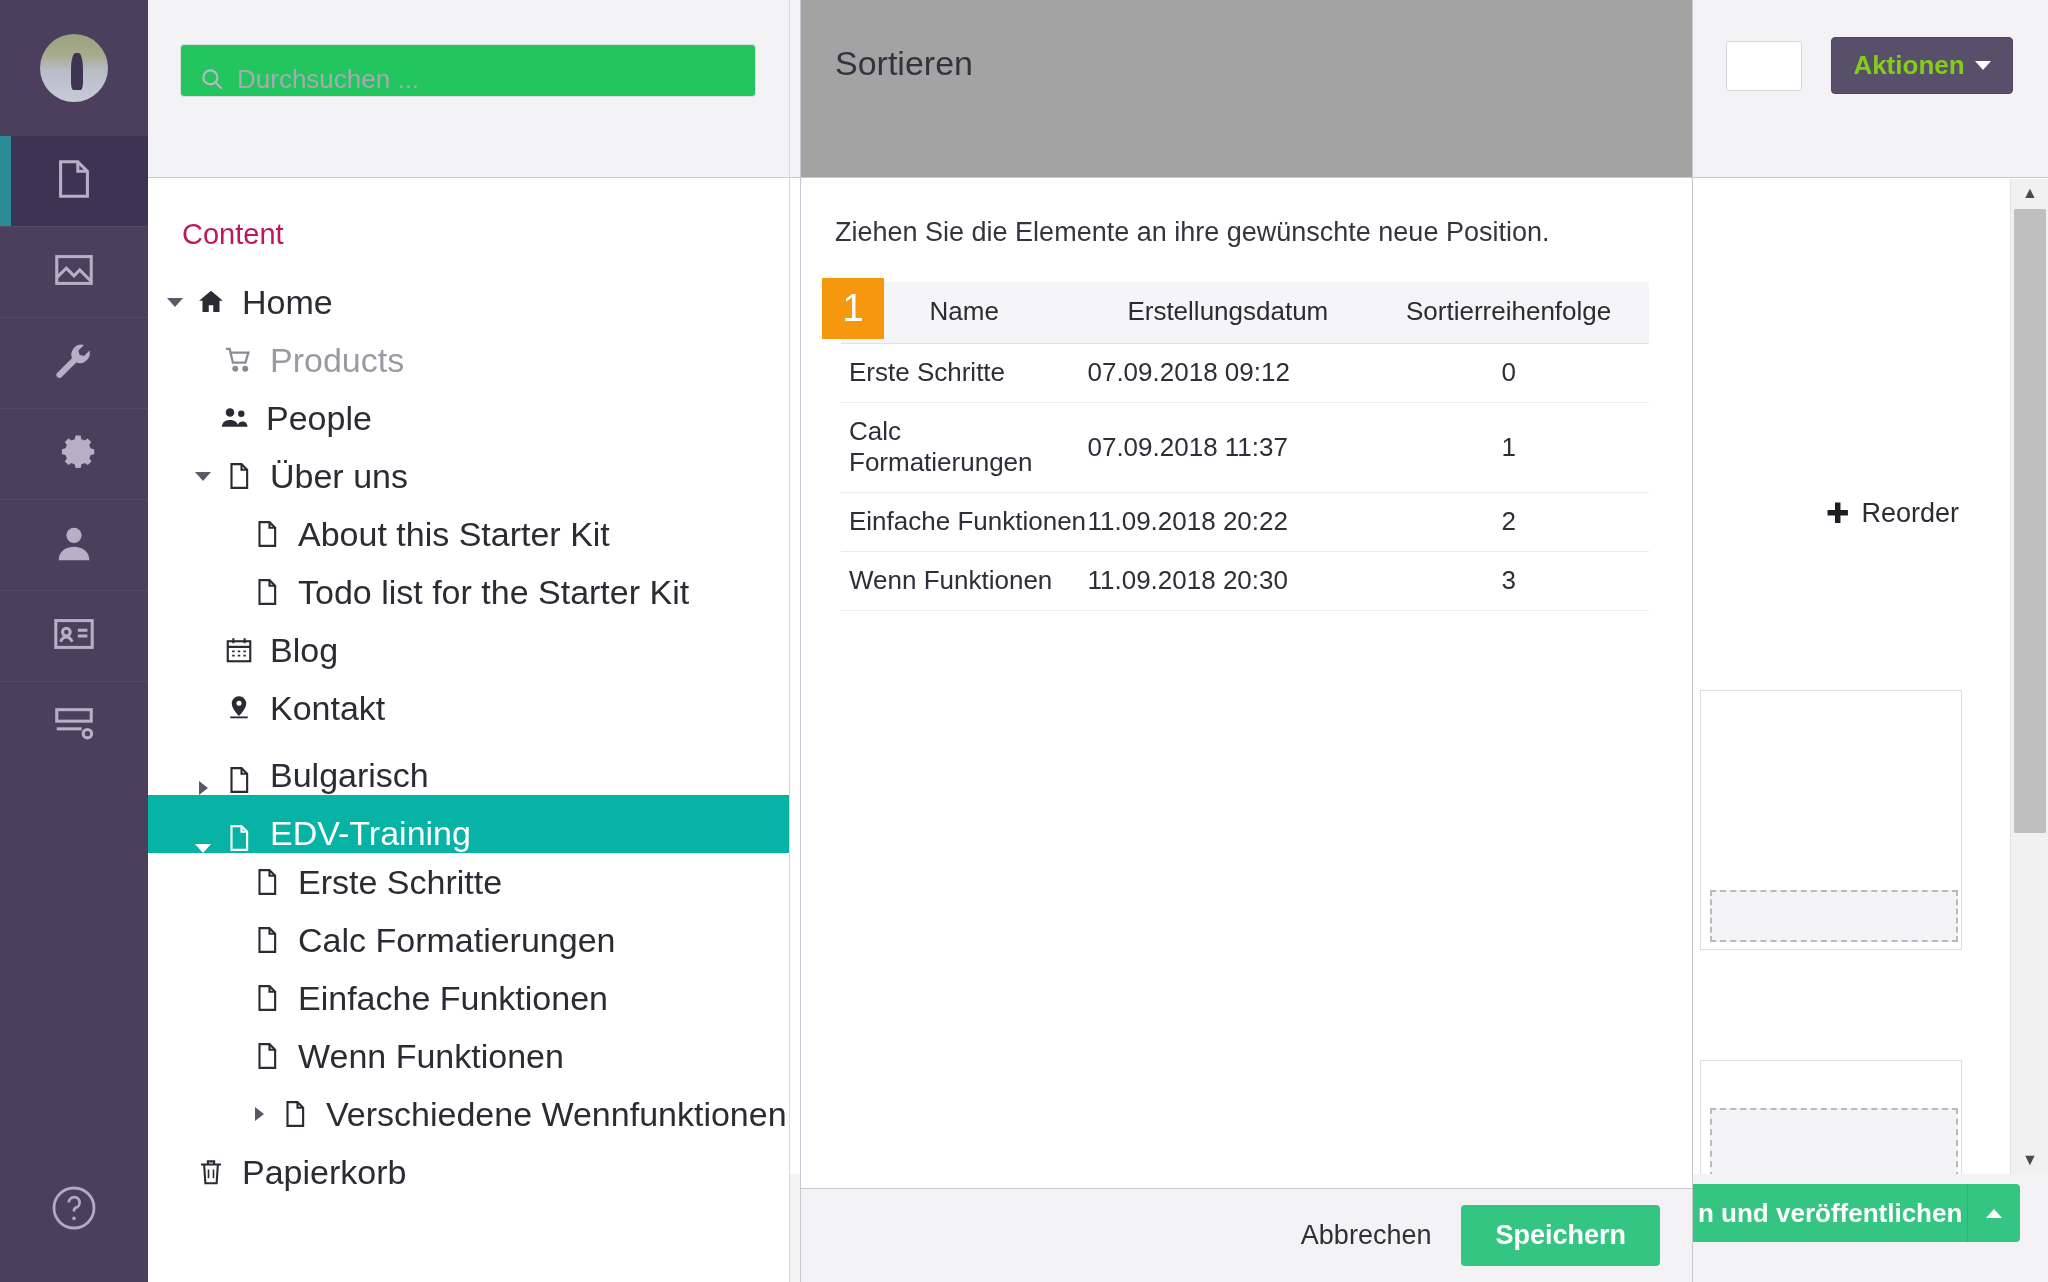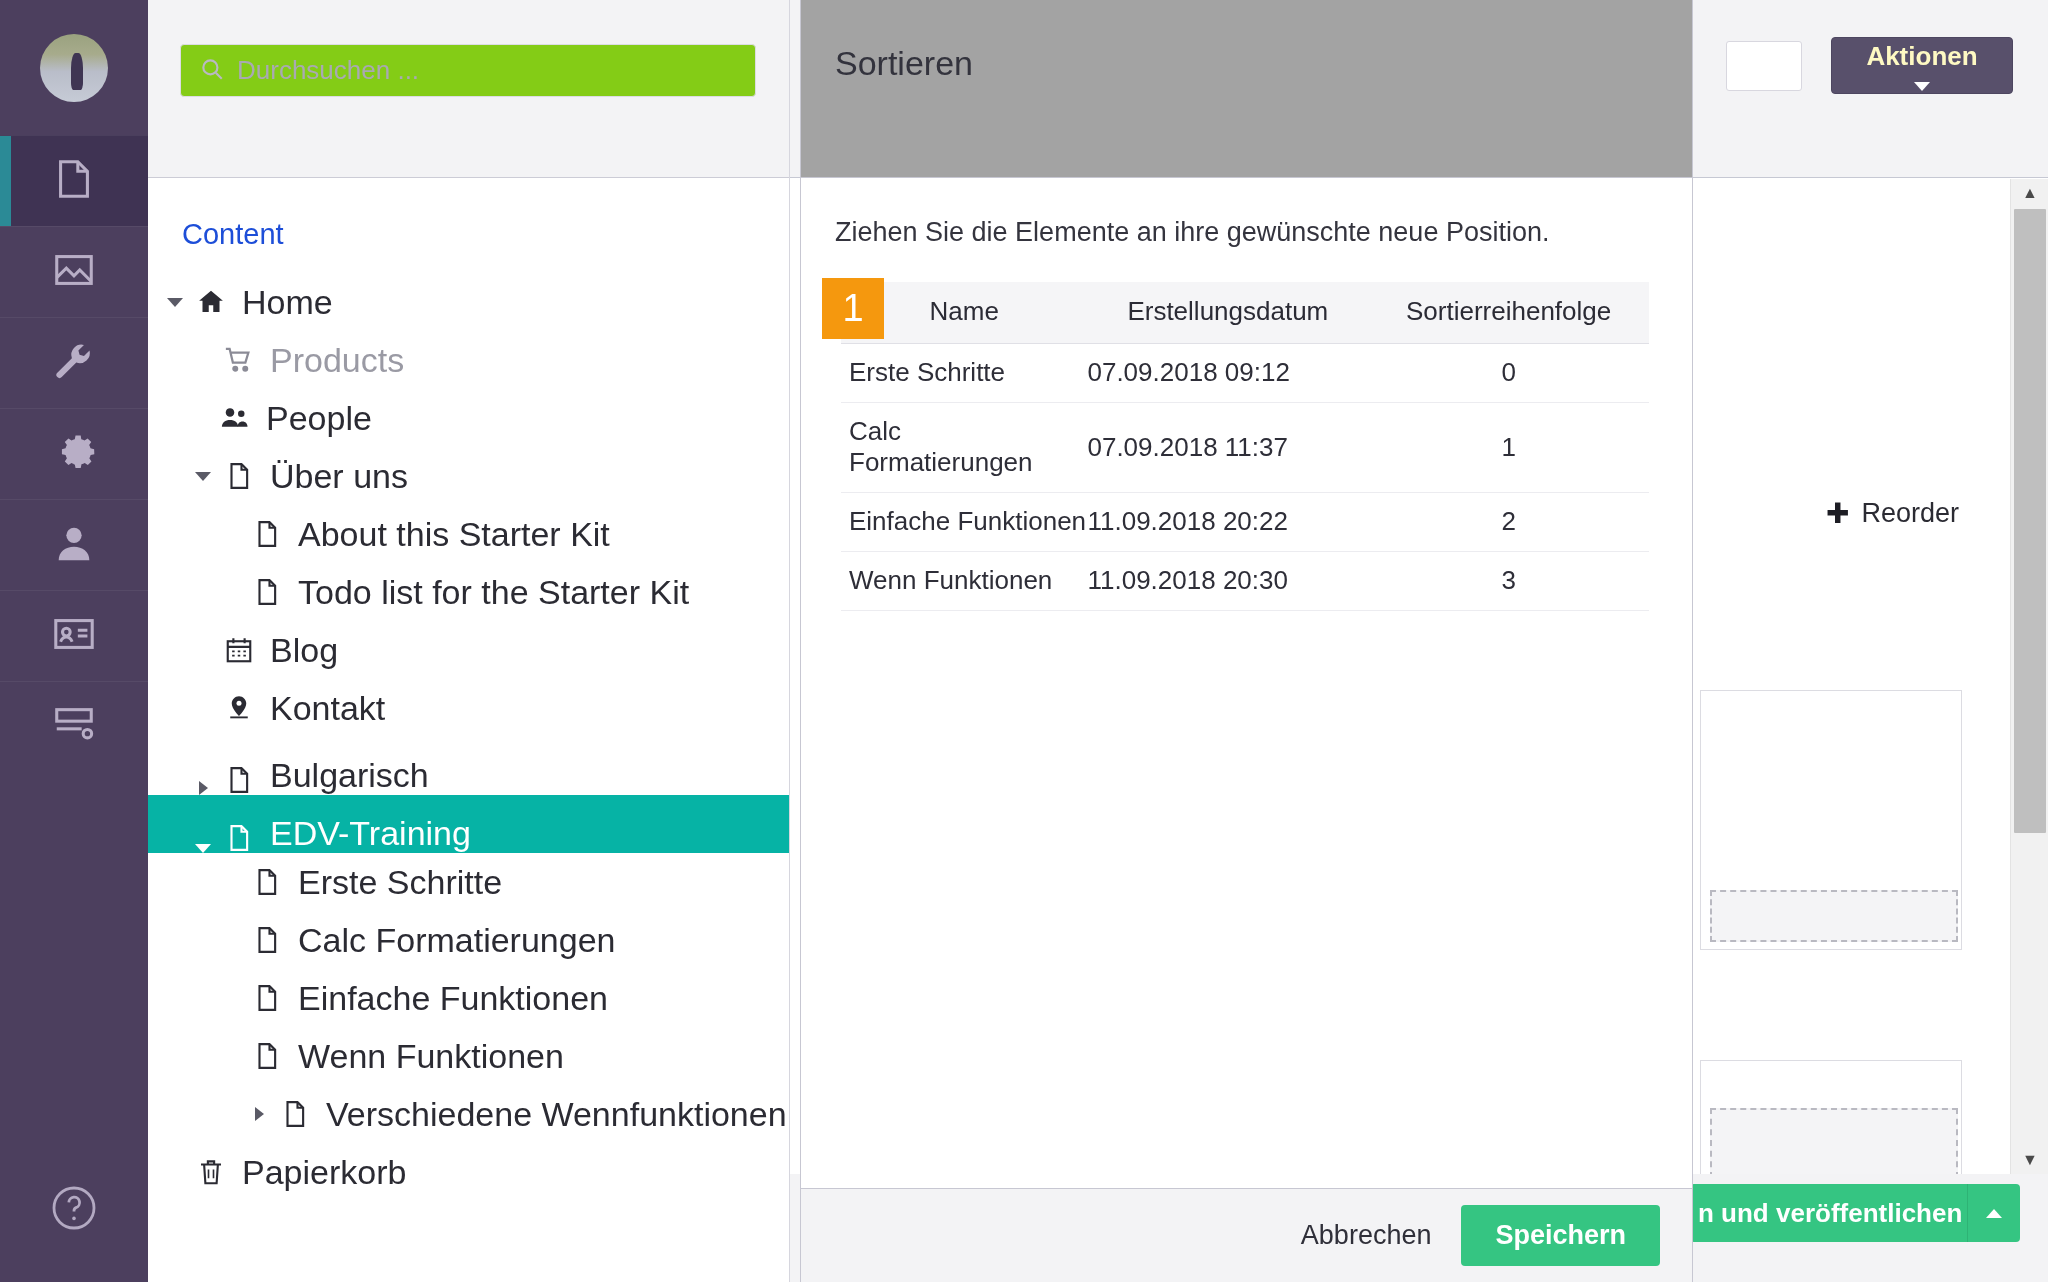--- a/index.html
+++ b/index.html
@@ -10,23 +10,23 @@
     -webkit-font-smoothing:antialiased;
   }
   .app{position:relative;width:2048px;height:1282px;}
 
   
   .page-bg{position:absolute;left:148px;top:0;right:0;bottom:0;background:#fff;}
   .page-topbar{position:absolute;left:148px;top:0;right:0;height:178px;background:#f3f3f5;border-bottom:1px solid #c6c8d3;box-sizing:border-box;}
   .name-input{position:absolute;left:1726px;top:41px;width:76px;height:50px;background:#fff;border:1px solid #d8d7df;border-radius:3px;box-sizing:border-box;}
   .aktionen-btn{
     position:absolute;left:1831px;top:37px;width:182px;height:57px;
-    background:#58506b;border:1px solid #4d4660;border-radius:4px;color:#fef9c3;
+    background:#58506b;border:1px solid #4d4660;border-radius:4px;color:#84cc16;
     font-size:26px;font-weight:bold;display:flex;align-items:center;justify-content:center;gap:10px;
-    box-sizing:border-box;cursor:pointer;flex-direction:column;
+    box-sizing:border-box;cursor:pointer;
   }
   .caret-down{width:0;height:0;border-left:8px solid transparent;border-right:8px solid transparent;border-top:9px solid #fff;display:inline-block;}
   .caret-up{width:0;height:0;border-left:8px solid transparent;border-right:8px solid transparent;border-bottom:9px solid #fff;display:inline-block;}
 
   .reorder-link{
     position:absolute;left:1826px;top:498px;display:flex;align-items:center;gap:12px;
     font-size:27px;color:#2b2b33;cursor:pointer;
   }
   .move-icon{font-size:28px;line-height:1;display:inline-block;color:#1d1d24;}
 
@@ -69,26 +69,26 @@
   }
   .rail-item.active{background:#3f3353;}
   .rail-item.active::before{content:"";position:absolute;left:0;top:0;bottom:0;width:11px;background:#2b8a96;}
   .rail-item svg{width:46px;height:46px;}
   .rail-help{position:absolute;left:0;bottom:46px;width:148px;display:flex;align-items:center;justify-content:center;color:#b3a9c2;cursor:pointer;}
   .rail-help svg{width:48px;height:48px;}
 
   
   .tree-panel{position:absolute;left:148px;top:0;width:642px;height:1282px;background:#fff;border-right:1px solid #d6d6de;box-sizing:border-box;}
   .tree-head{height:178px;background:#f3f3f5;border-bottom:1px solid #ccccd6;box-sizing:border-box;position:relative;}
-  .search-wrap{position:absolute;left:32px;top:44px;width:576px;height:53px;background:#84cc16;border:1px solid #dcdce3;border-radius:4px;display:flex;align-items:center;box-sizing:border-box;}
+  .search-wrap{position:absolute;left:32px;top:44px;width:576px;height:53px;background:#22c55e;border:1px solid #dcdce3;border-radius:4px;display:flex;align-items:flex-end;box-sizing:border-box;}
   .search-wrap svg{width:26px;height:26px;margin:0 10px 0 18px;color:#b9b9c2;}
   .search-input{border:0;outline:0;flex:1;font-size:26px;color:#333;font-family:"Liberation Sans",sans-serif;background:transparent;}
   .search-input::placeholder{color:#a9a9b3;}
 
-  .tree-title{padding:40px 0 0 34px;font-size:29px;color:#1d4ed8;}
+  .tree-title{padding:40px 0 0 34px;font-size:29px;color:#be185d;}
   .tree{margin-top:22px;}
   .node{height:58px;display:flex;align-items:center;cursor:pointer;font-size:34px;color:#2b2b33;white-space:nowrap;}
   .node.selected{background:#06b3a5;color:#fff;}
   .node .tw{width:26px;min-width:26px;display:flex;align-items:center;justify-content:center;font-size:15px;color:#5a5a66;}
   .node.selected .tw{color:#fff;}
   .node .ic{width:46px;min-width:46px;display:flex;align-items:center;justify-content:center;margin-right:8px;}
   .node .ic svg{width:30px;height:30px;}
   .node .lbl{padding-right:20px;}
   .node.dim .lbl{color:#9a9aa4;}
   .node.dim .ic svg{color:#8b8b96;}

